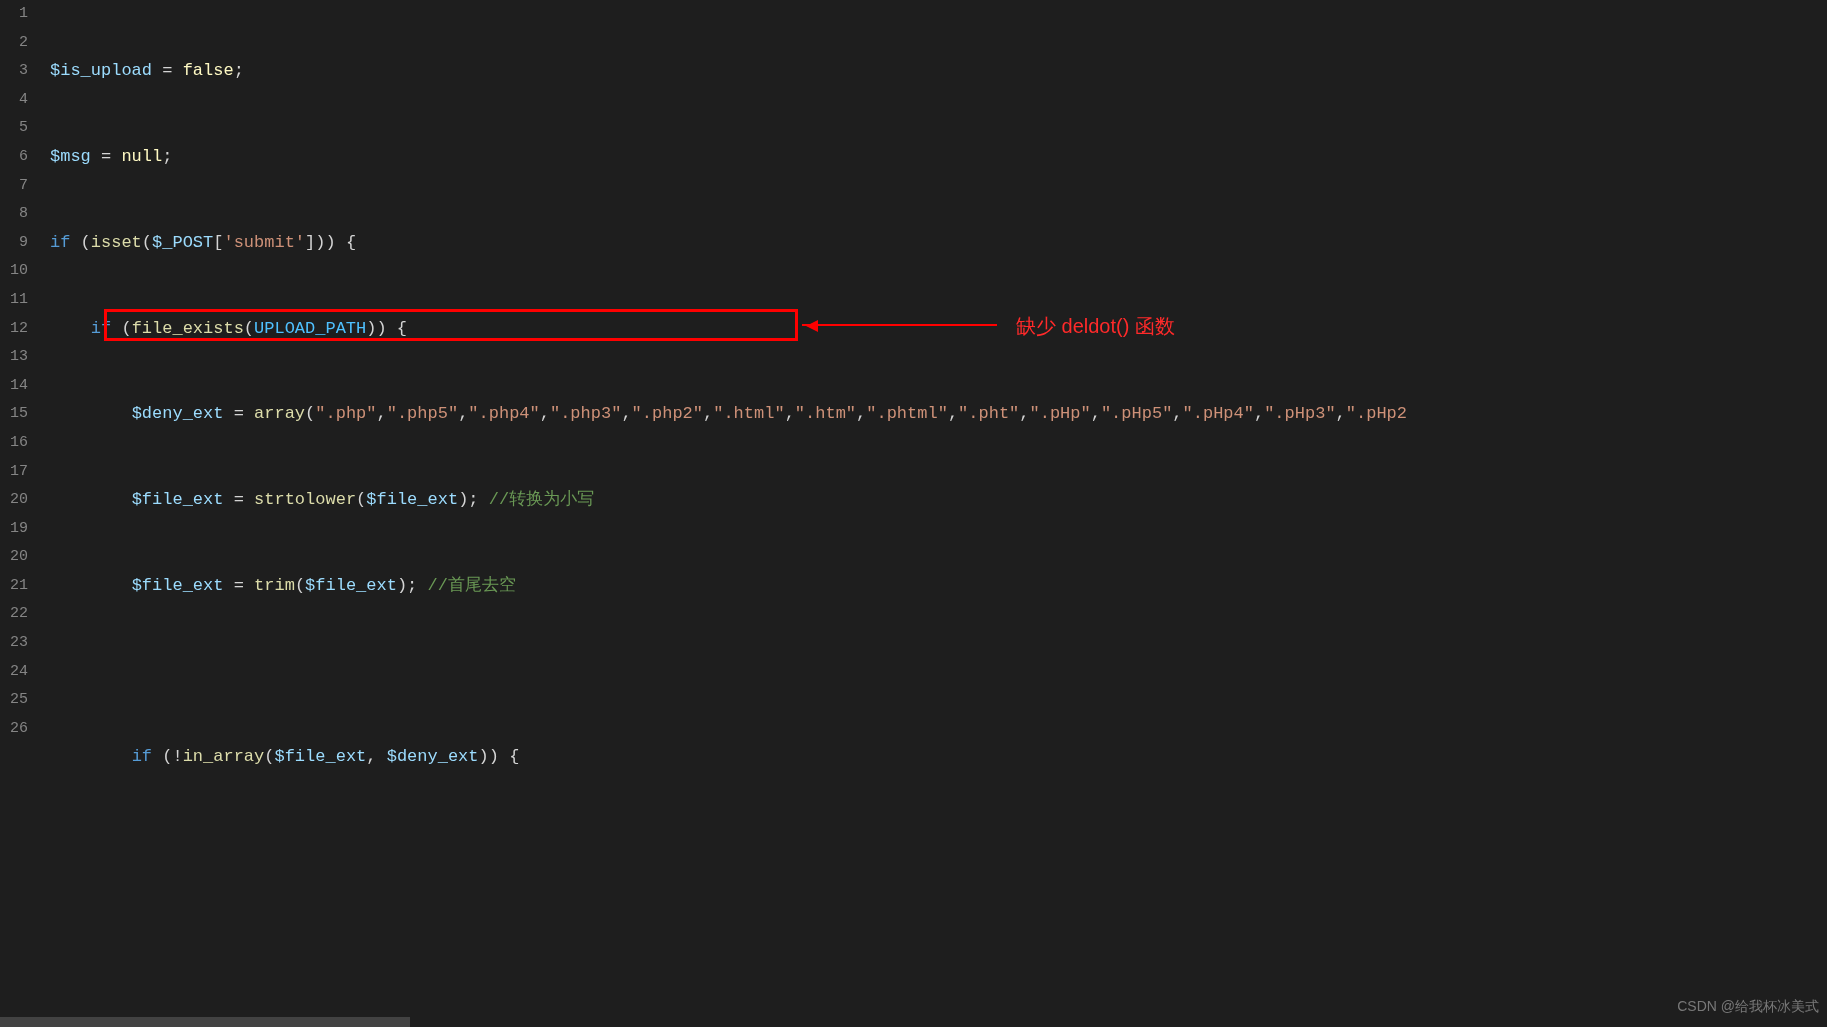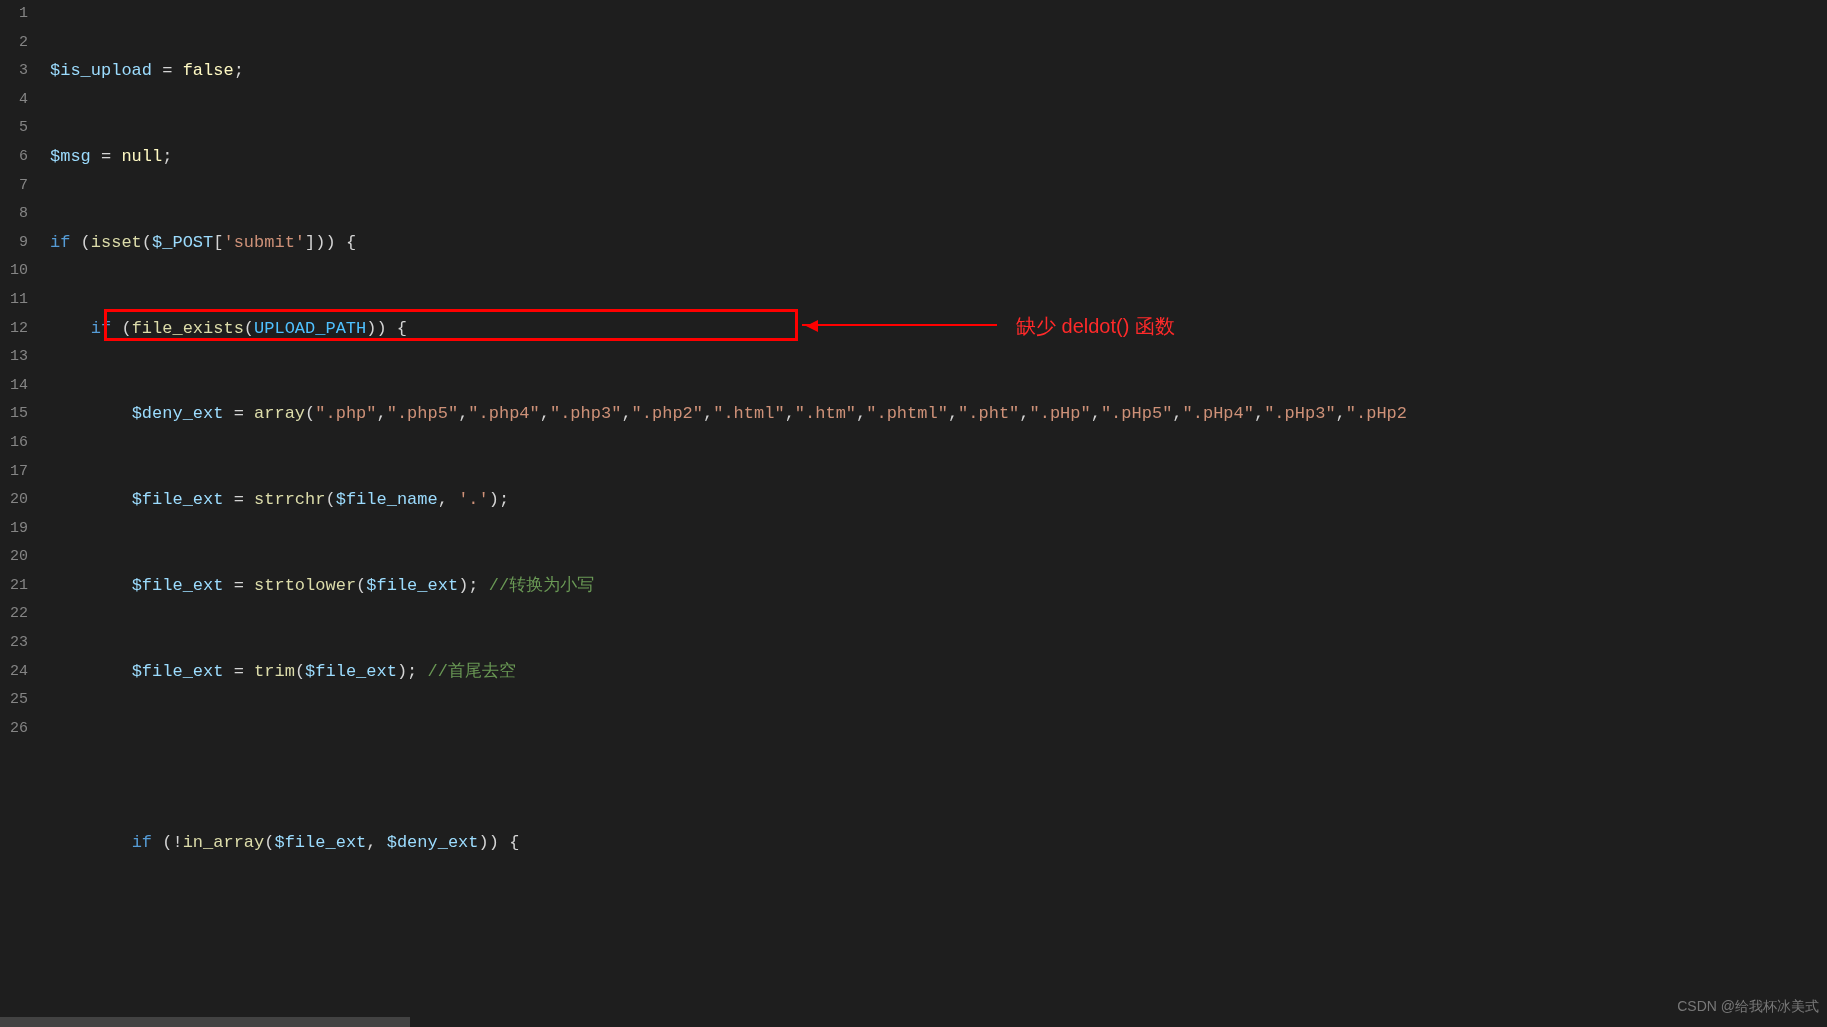--- a/index.html
+++ b/index.html
@@ -56,21 +56,20 @@
       <div>25</div>
       <div>26</div>
     </div>
 
   <div class="code">
     <div class="line"><span class="v">$is_upload</span><span class="o"> = </span><span class="b">false</span><span class="o">;</span></div>
     <div class="line"><span class="v">$msg</span><span class="o"> = </span><span class="b">null</span><span class="o">;</span></div>
     <div class="line"><span class="k">if</span><span class="o"> (</span><span class="f">isset</span><span class="o">(</span><span class="v">$_POST</span><span class="o">[</span><span class="s">'submit'</span><span class="o">])) {</span></div>
     <div class="line"><span>    </span><span class="k">if</span><span class="o"> (</span><span class="f">file_exists</span><span class="o">(</span><span class="cn">UPLOAD_PATH</span><span class="o">)) {</span></div>
     <div class="line"><span>        </span><span class="v">$deny_ext</span><span class="o"> = </span><span class="f">array</span><span class="o">(</span><span class="s">".php"</span><span class="o">,</span><span class="s">".php5"</span><span class="o">,</span><span class="s">".php4"</span><span class="o">,</span><span class="s">".php3"</span><span class="o">,</span><span class="s">".php2"</span><span class="o">,</span><span class="s">".html"</span><span class="o">,</span><span class="s">".htm"</span><span class="o">,</span><span class="s">".phtml"</span><span class="o">,</span><span class="s">".pht"</span><span class="o">,</span><span class="s">".pHp"</span><span class="o">,</span><span class="s">".pHp5"</span><span class="o">,</span><span class="s">".pHp4"</span><span class="o">,</span><span class="s">".pHp3"</span><span class="o">,</span><span class="s">".pHp2</span></div>
-    <div class="line"><span>        </span><span class="v">$file_ext</span><span class="o"> = </span><span class="f">strrchr</span><span class="o">(</span><span class="v">$file_name</span><span class="o">, </span><span class="s">'.'</span><span class="o">);</span></div>
     <div class="line"><span>        </span><span class="v">$file_ext</span><span class="o"> = </span><span class="f">strtolower</span><span class="o">(</span><span class="v">$file_ext</span><span class="o">); </span><span class="cm">//转换为小写</span></div>
     <div class="line"><span>        </span><span class="v">$file_ext</span><span class="o"> = </span><span class="f">trim</span><span class="o">(</span><span class="v">$file_ext</span><span class="o">); </span><span class="cm">//首尾去空</span></div>
     <div class="line"></div>
     <div class="line"><span>        </span><span class="k">if</span><span class="o"> (!</span><span class="f">in_array</span><span class="o">(</span><span class="v">$file_ext</span><span class="o">, </span><span class="v">$deny_ext</span><span class="o">)) {</span></div>
     
     
     
     
     
     

